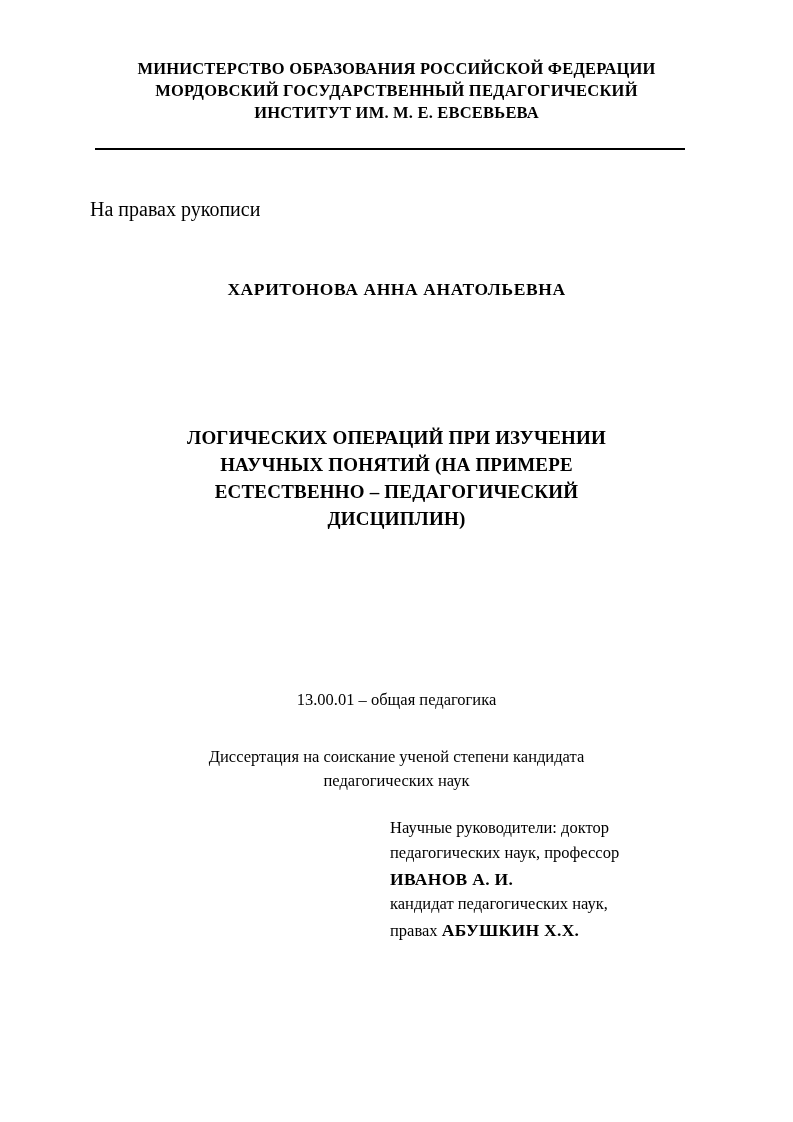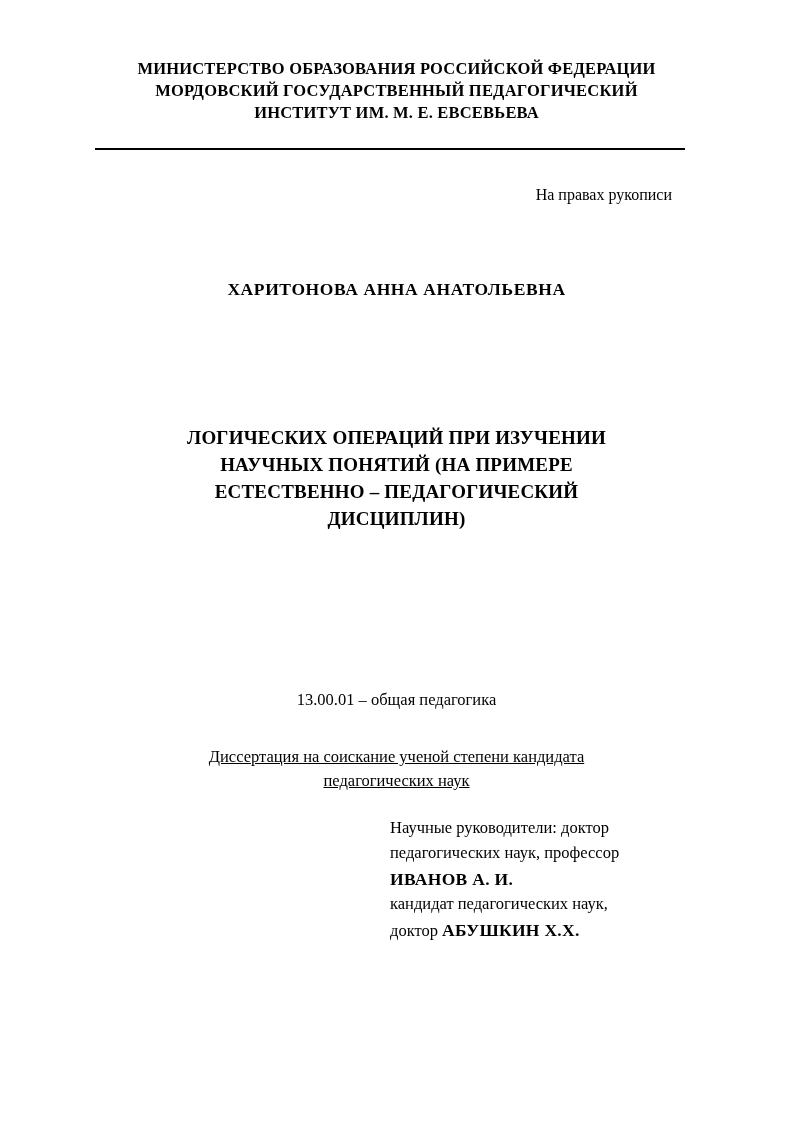--- a/index.html
+++ b/index.html
@@ -47,24 +47,23 @@
     left: 5px;
     top: 148px;
     width: 590px;
     border-top: 2px solid #000;
   }
 
   
   .manuscript {
     position: absolute;
     left: 0;
-    top: 186px;
+    top: 198px;
     width: 582px;
-    text-align: right;
-    font-size: 16px;
+    font-size: 20px;
   }
 
   
   .author {
     position: absolute;
     left: 0;
     top: 279px;
     width: 613px;
     text-align: center;
     font-weight: bold;
@@ -99,21 +98,21 @@
   
   .degree {
     position: absolute;
     left: 0;
     top: 745px;
     width: 613px;
     text-align: center;
     font-size: 16.5px;
     line-height: 1.45;
   }
-  .degree-line { display: block; text-decoration: underline; }
+  .degree-line { display: block; }
 
   
   .supervisors {
     position: absolute;
     left: 300px;
     top: 816px;
     width: 313px;
     text-align: left;
     font-size: 16.5px;
     line-height: 1.5;
@@ -161,18 +160,18 @@
     <div class="degree">
       <span class="degree-line">Диссертация на соискание ученой степени кандидата</span>
       <span class="degree-line">педагогических наук</span>
     </div>
 
     <div class="supervisors">
       <span class="sup-line">Научные руководители: доктор</span>
       <span class="sup-line">педагогических наук, профессор</span>
       <span class="sup-line sup-bold">ИВАНОВ А. И.</span>
       <span class="sup-line">кандидат педагогических наук,</span>
-      <span class="sup-line"><span>доктор </span><span class="sup-bold">АБУШКИН Х.Х.</span></span>
+      <span class="sup-line"><span>правах </span><span class="sup-bold">АБУШКИН Х.Х.</span></span>
     </div>
 
 
   </div>
 </div>
 
 </body></html>

